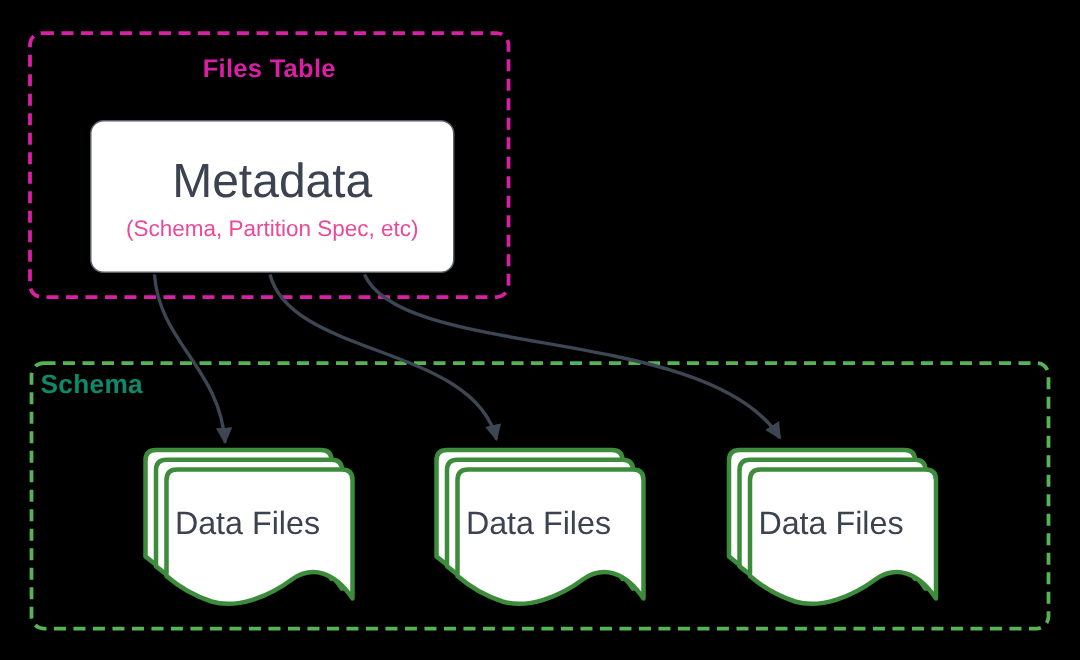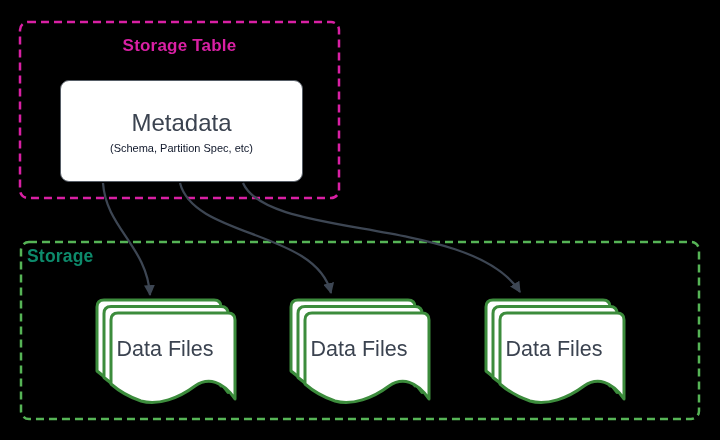--- a/index.html
+++ b/index.html
@@ -53,26 +53,26 @@
     background: #ffffff;
     border: 1.5px solid #565d66;
     border-radius: 9px;
     display: flex;
     flex-direction: column;
     align-items: center;
     justify-content: center;
     gap: 5px;
   }
   .metadata-title {
-    font-size: 24px;
+    font-size: 32px;
     color: #3b4350;
   }
   .metadata-subtitle {
-    font-size: 11px;
-    color: #0f172a;
+    font-size: 15px;
+    color: #ec4899;
   }
   .stack-label {
     position: absolute;
     width: 108px;
     height: 70px;
     display: flex;
     align-items: center;
     justify-content: center;
     font-size: 21.5px;
     color: #3b4350;
@@ -113,26 +113,26 @@
       <use href="#doc-shape" transform="translate(7,6.5)"></use>
       <use href="#doc-shape" transform="translate(14,13)"></use>
     </g>
     <g transform="translate(486,300)">
       <use href="#doc-shape"></use>
       <use href="#doc-shape" transform="translate(7,6.5)"></use>
       <use href="#doc-shape" transform="translate(14,13)"></use>
     </g>
   </svg>
 
-  <div class="group-label source-table-label">Storage Table</div>
+  <div class="group-label source-table-label">Files Table</div>
 
   <div class="metadata-box">
     <div class="metadata-title">Metadata</div>
     <div class="metadata-subtitle">(Schema, Partition Spec, etc)</div>
   </div>
 
-  <div class="group-label storage-label">Storage</div>
+  <div class="group-label storage-label">Schema</div>
 
   <div class="stack-label stack-label-1">Data Files</div>
   <div class="stack-label stack-label-2">Data Files</div>
   <div class="stack-label stack-label-3">Data Files</div>
 
 </div>
 
 </body></html>

